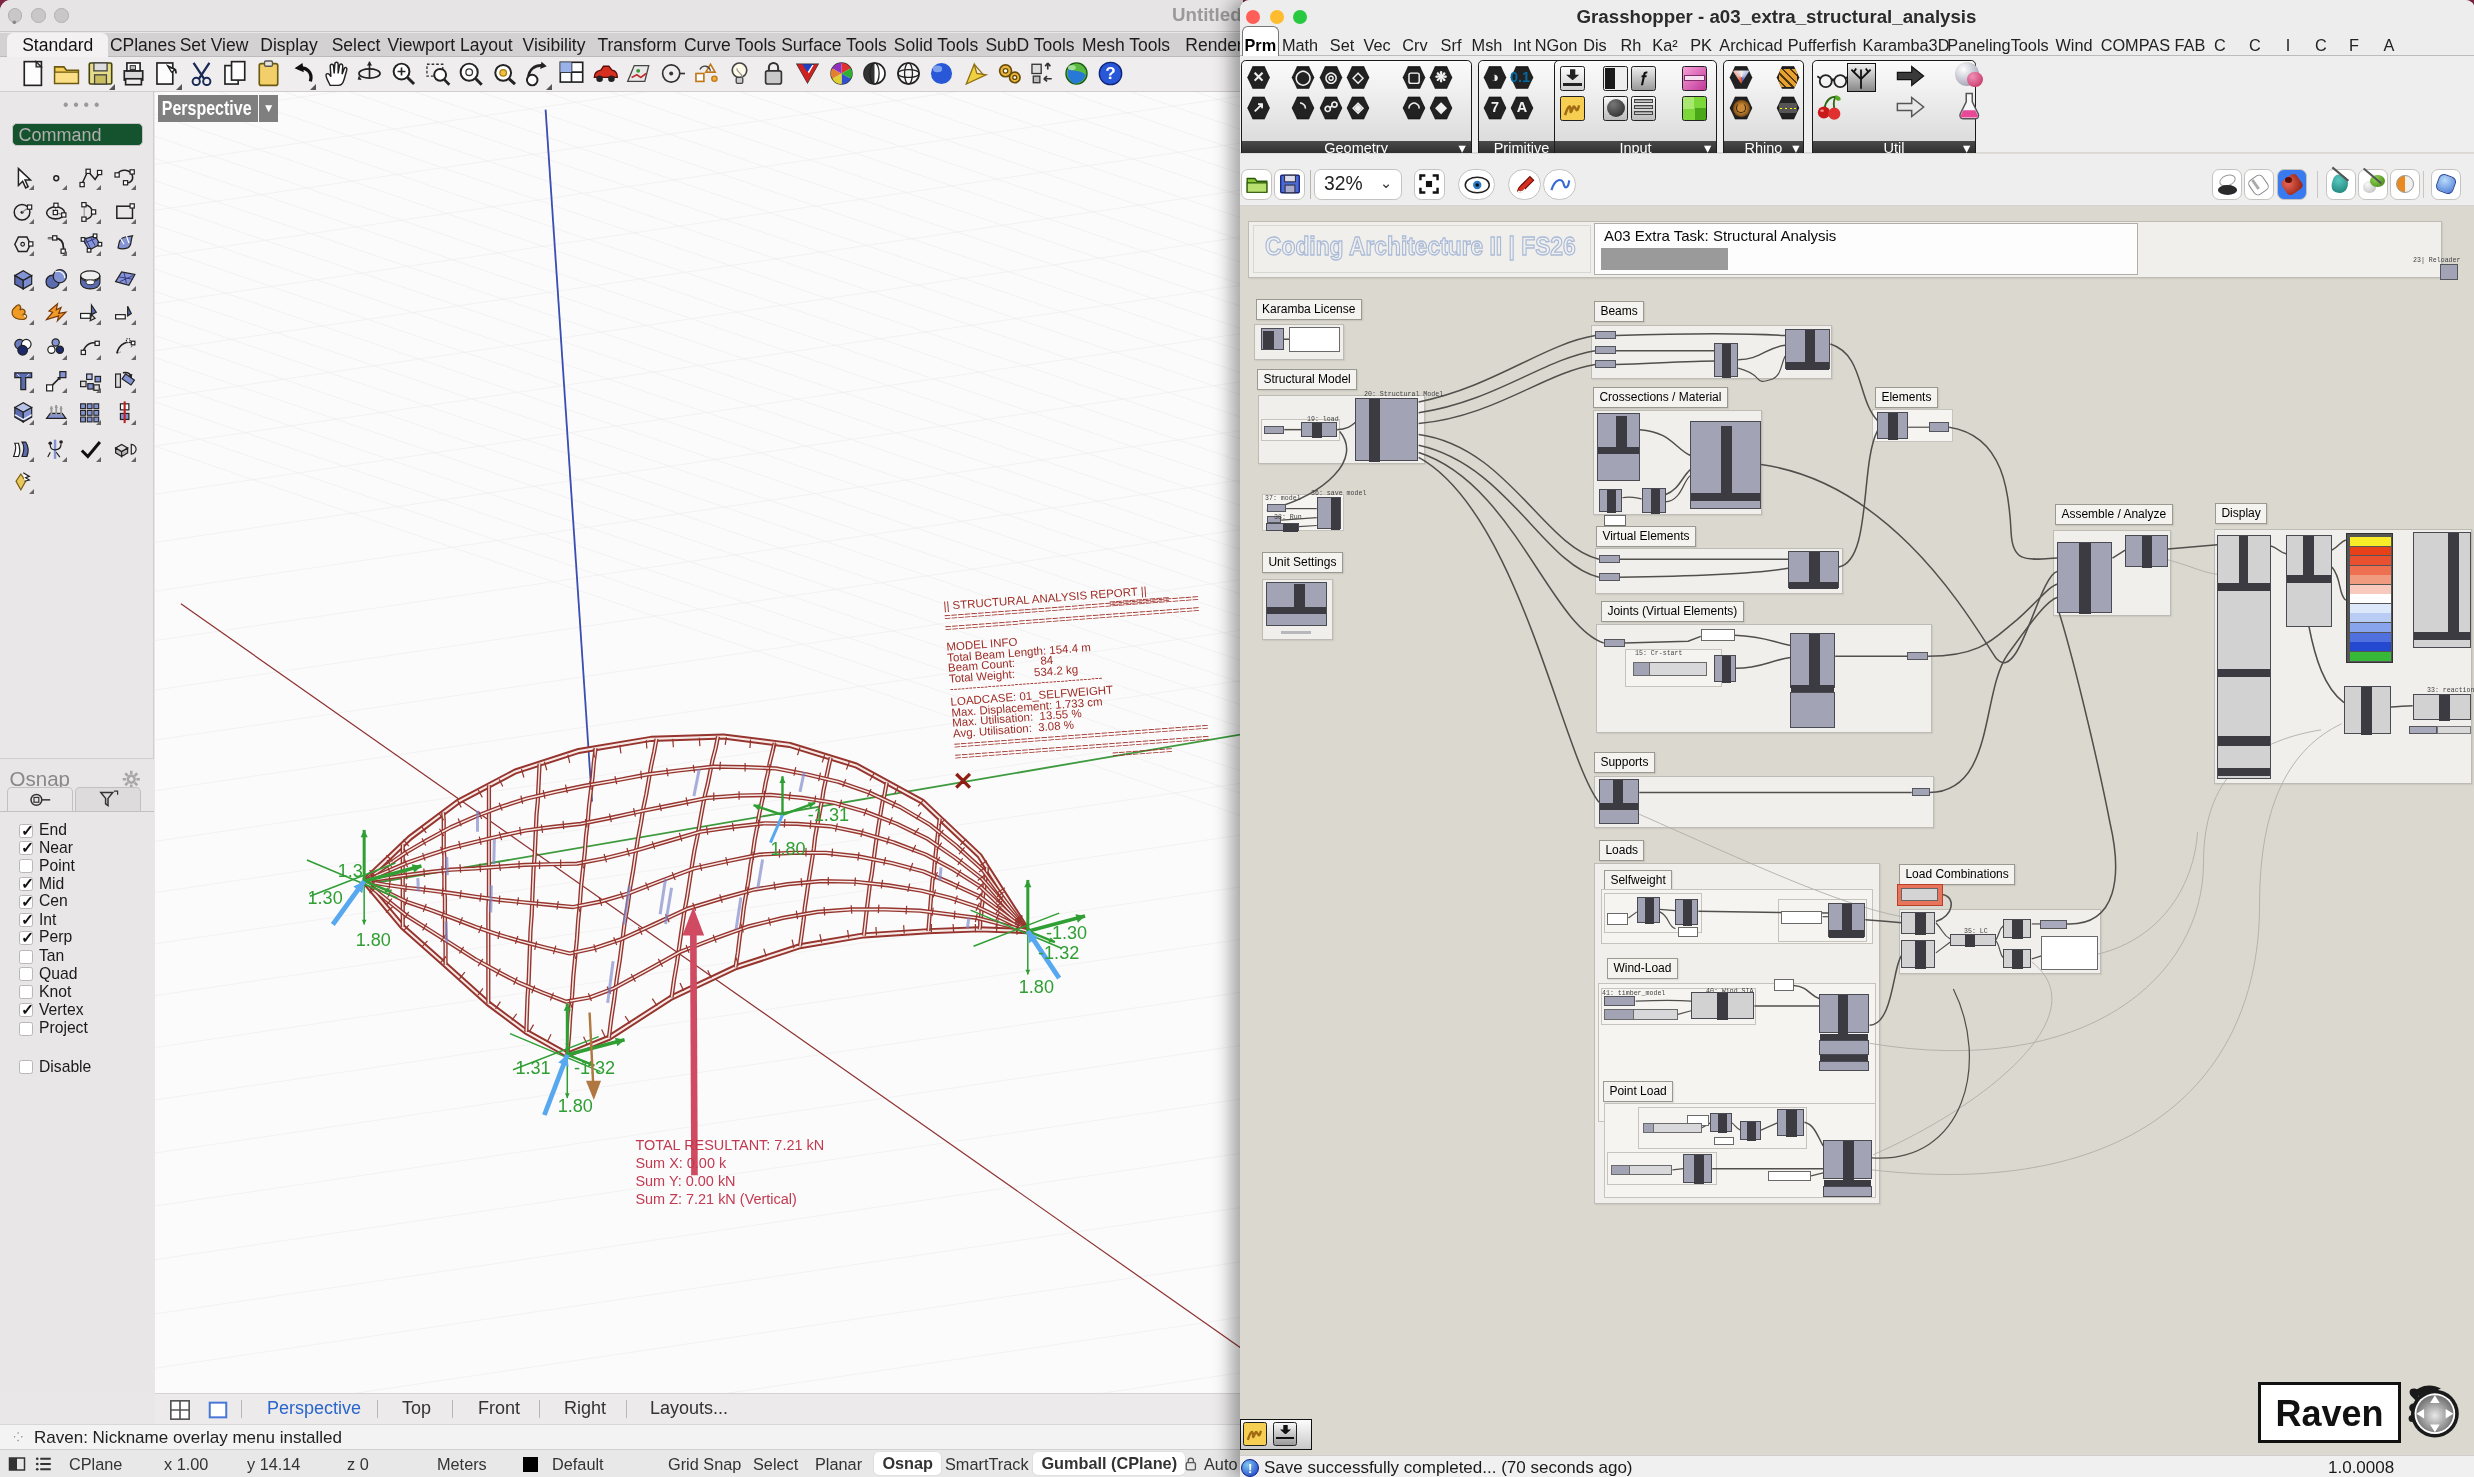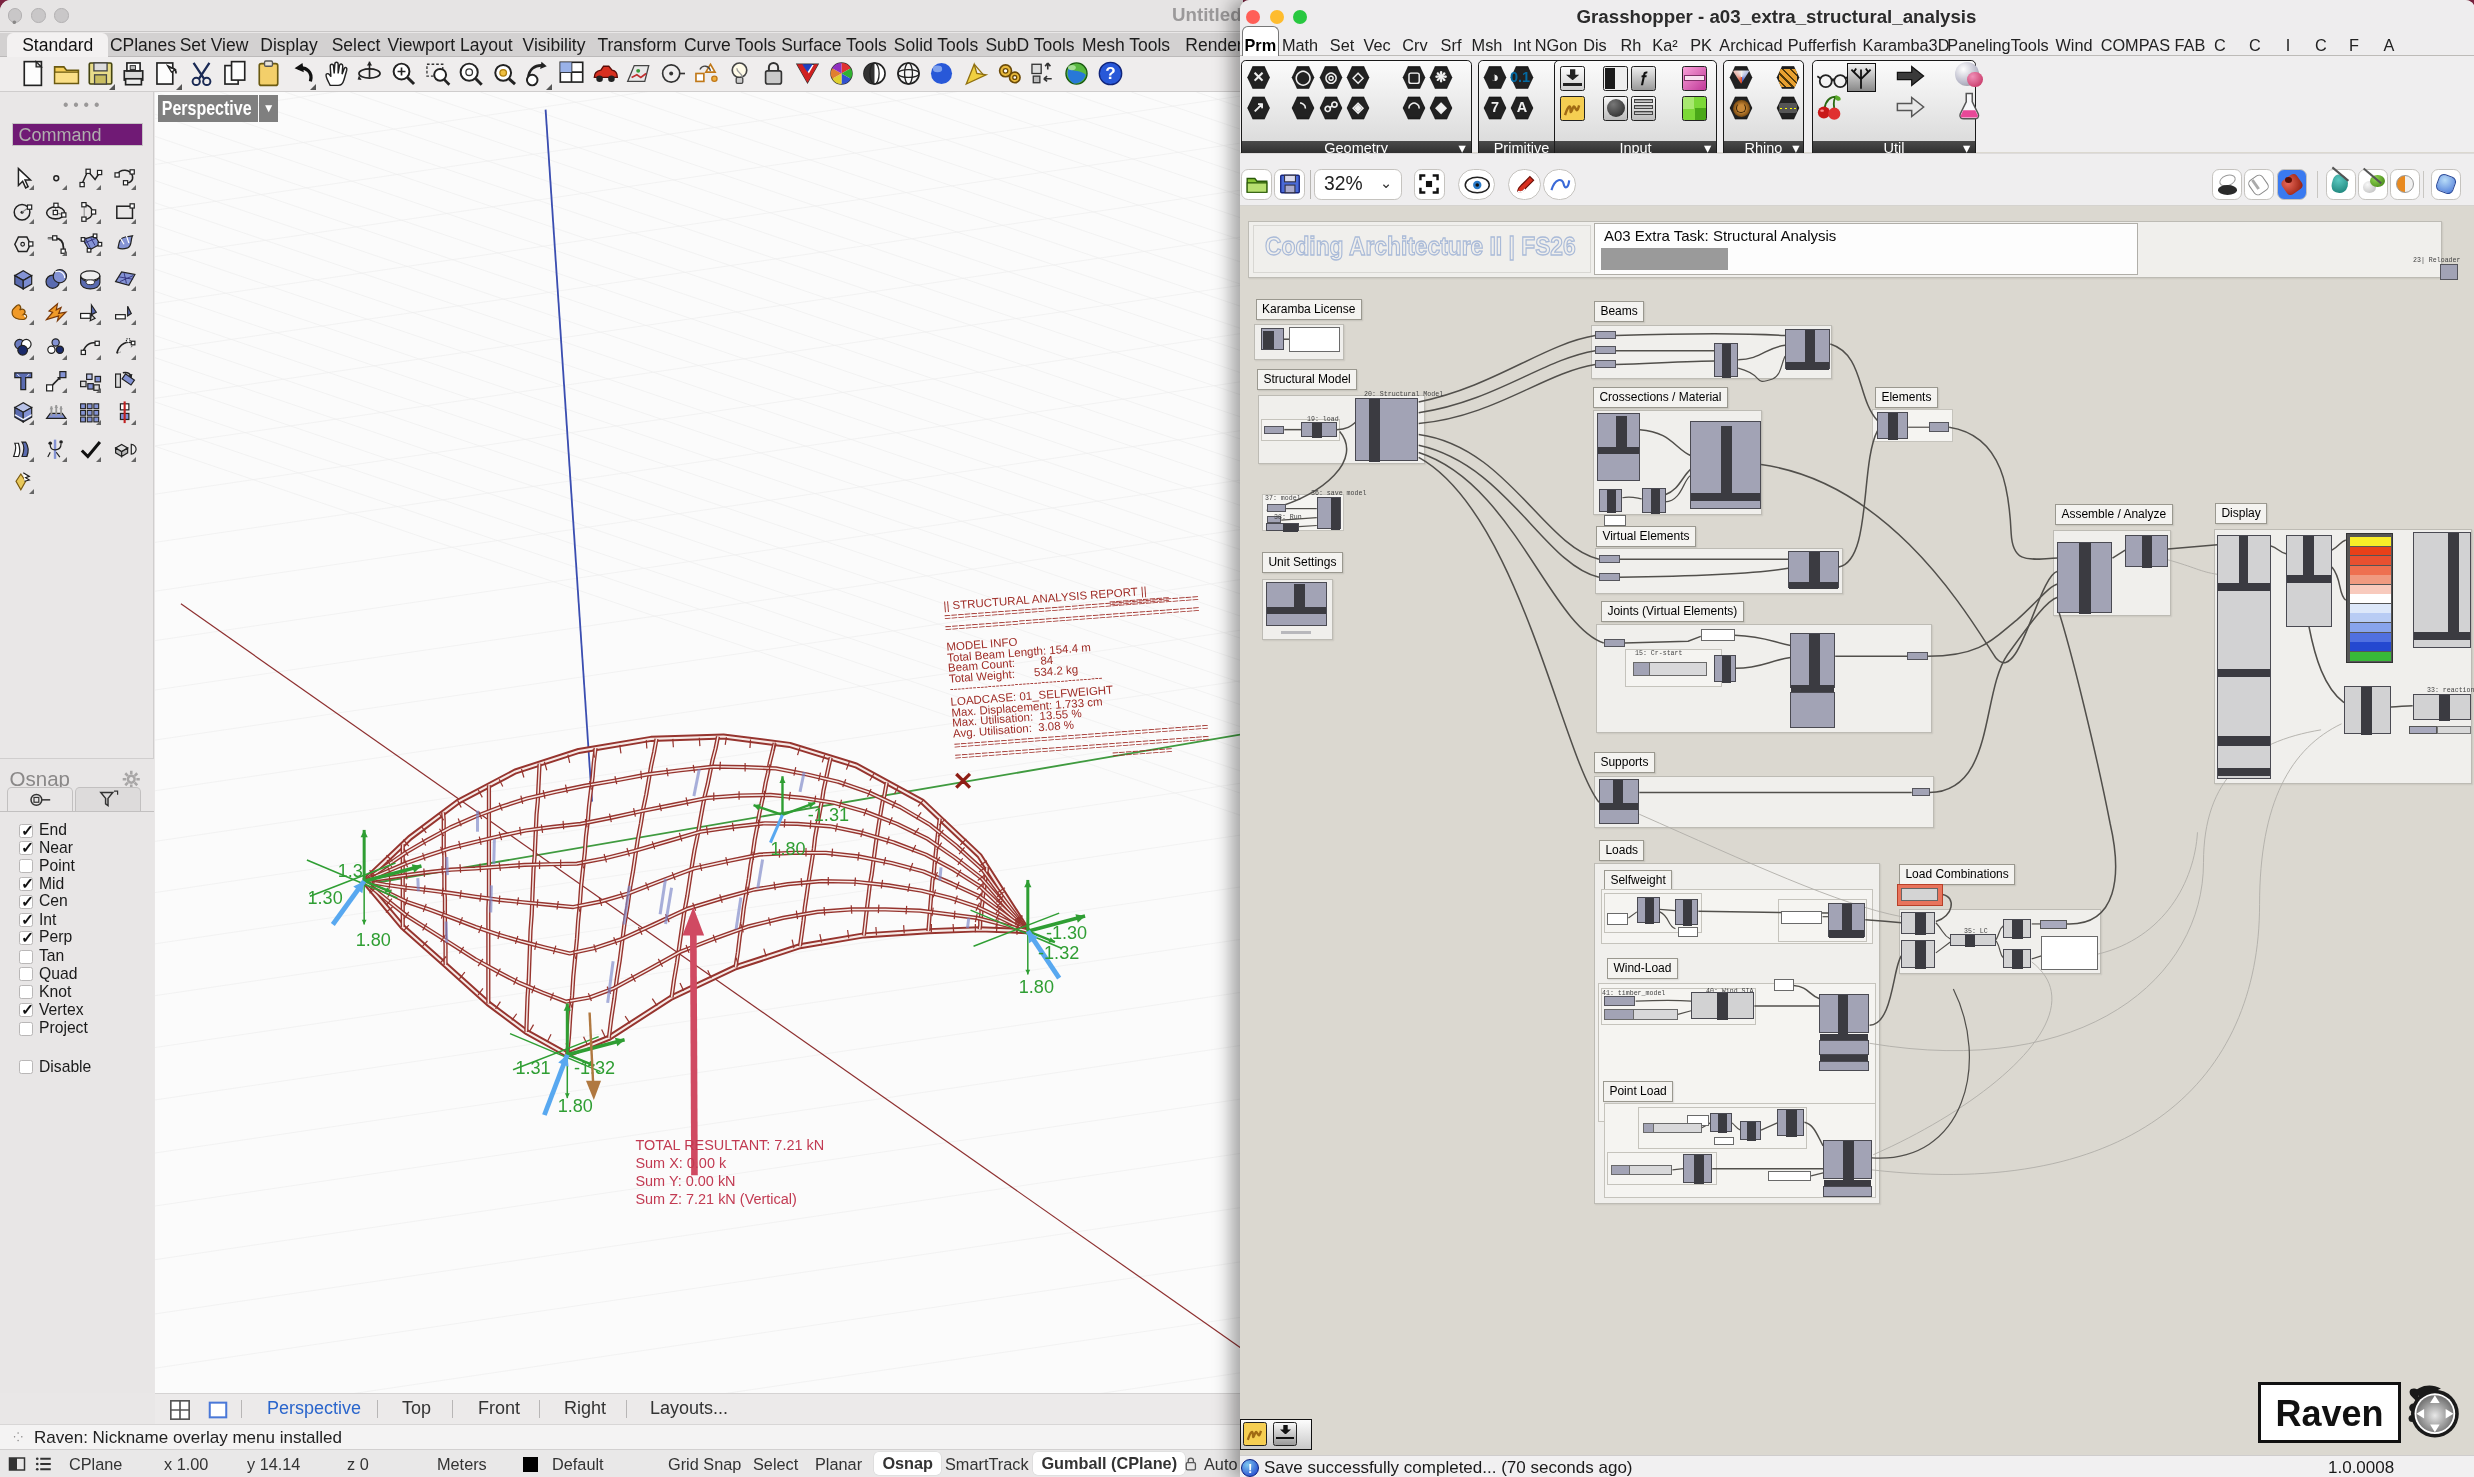--- a/index.html
+++ b/index.html
@@ -10,21 +10,21 @@
 .rtab{position:absolute;top:0;height:24px;font-size:17.5px;color:#1c1c1c;line-height:24px}
 #rtab-active{position:absolute;left:7.2px;top:33px;width:101px;height:24px;background:#f3f1f1;border-radius:6px 6px 0 0;text-align:center;font-size:17.5px;line-height:24px;color:#111;z-index:5}
 #rtools{position:absolute;left:0;top:57px;width:100%;height:35px;background:#efeded;border-bottom:0.6px solid #cfcdcd}
 #rleft{position:absolute;left:0;top:92px;width:154px;height:1301px;background:#e9e7e7;border-right:0.6px solid #d0cece}
 #rvp{position:absolute;left:155px;top:92px;width:1088px;height:1301px;background:#fbfbfb;overflow:hidden}
 #vptabs{position:absolute;left:155px;top:1393px;width:1088px;height:31px;background:#eceaea;border-top:0.6px solid #d5d3d3}
 #ravenline{position:absolute;left:0;top:1424px;width:1243px;height:25px;background:#f4f3f3;border-top:0.6px solid #d8d6d6;font-size:17px;color:#222;line-height:25px}
 #rstatus{position:absolute;left:0;top:1449px;width:1243px;height:28px;background:#e9e8e8;border-top:0.6px solid #d2d0d0;font-size:16.3px;color:#333}
 .st{position:absolute;top:0;line-height:28px;white-space:nowrap}
 .pill{background:#fff;border-radius:4.8px;padding:0 8.4px;font-weight:bold;line-height:23px!important;top:2.4px;box-shadow:0 0 0 0.6px #d8d8d8}
-#cmdbox{position:absolute;left:11.5px;top:31px;width:131px;height:23px;background:#701a75;border:0.6px solid #c6c4c4;border-radius:0;font-size:18px;color:#b0aeae;line-height:22px;padding-left:6px}
+#cmdbox{position:absolute;left:11.5px;top:31px;width:131px;height:23px;background:#14532d;border:0.6px solid #c6c4c4;border-radius:5px;font-size:18px;color:#b0aeae;line-height:22px;padding-left:6px}
 #osnap{position:absolute;left:0;top:666px;width:154px;height:635px;background:#e8e6e6;border-top:0.6px solid #d0cece}
 .oscb{position:absolute;left:18.7px;width:14px;height:14px;background:#fff;border:0.6px solid #b9b7b7;border-radius:2.4px}
 .oslb{position:absolute;left:39px;font-size:15.7px;color:#1a1a1a;white-space:nowrap}
 .chk{position:absolute;left:1.2px;top:-3.6px;font-size:15.7px;color:#111;font-weight:bold}
 
 #gh{position:absolute;left:1240px;top:0;width:1235px;height:1478px;background:#dbd8d0;box-shadow:-8.4px 0 18px rgba(0,0,0,0.35);border-top-left-radius:9.6px;border-top-right-radius:9.6px;overflow:hidden}
 #ghtitle{position:absolute;left:0;top:0;width:100%;height:34px;background:#eeedee}
 .gtl{position:absolute;top:10.2px;width:14px;height:14px;border-radius:50%}
 #ghtabs{position:absolute;left:0;top:34px;width:100%;height:22px;background:#eeedee;border-bottom:0.6px solid #bdbbb8}
 .gtab{position:absolute;top:0;font-size:16.3px;color:#222;line-height:22px;white-space:nowrap}

